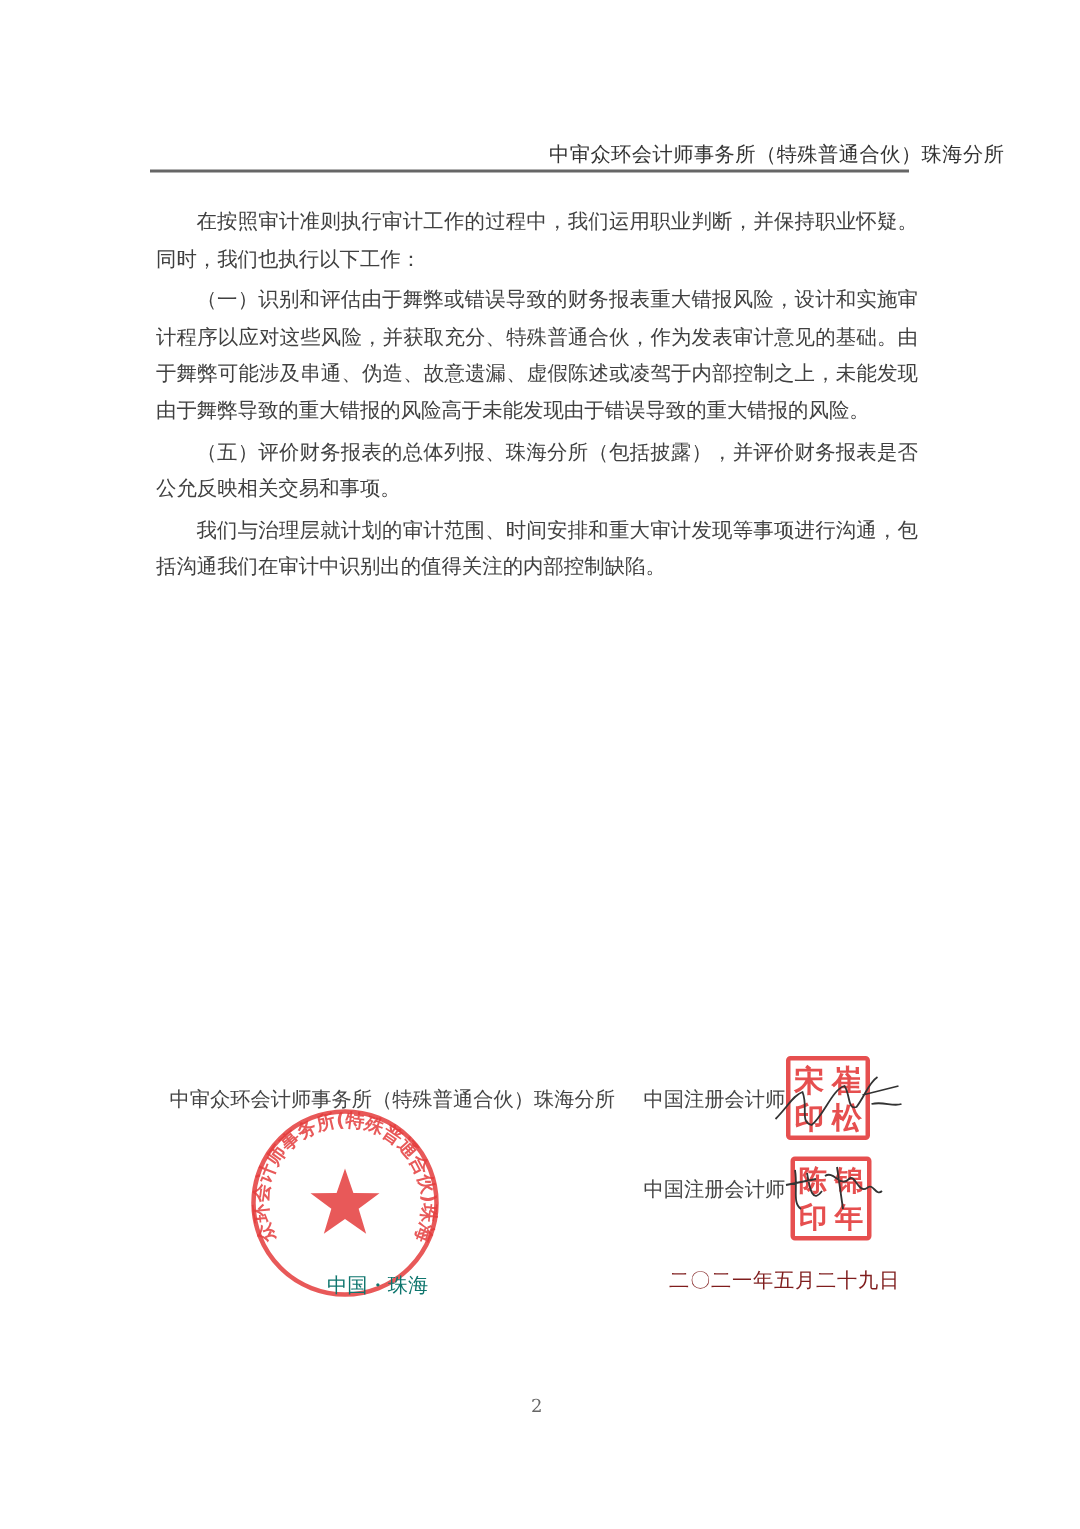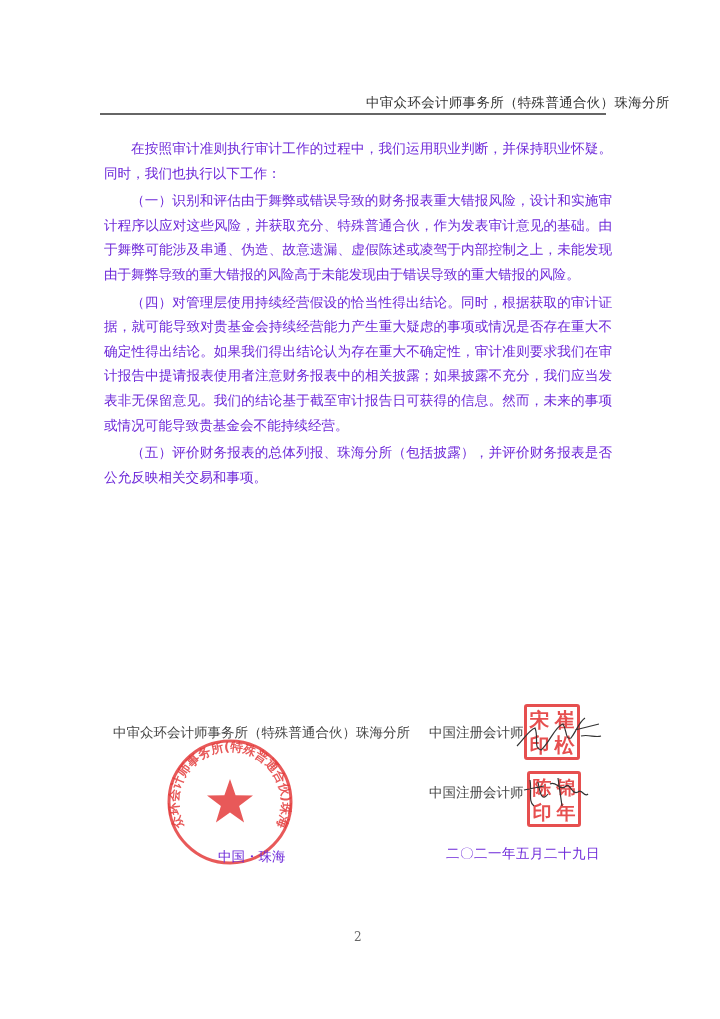--- a/index.html
+++ b/index.html
@@ -1,45 +1,45 @@
 <!DOCTYPE html>
 <html><head>
 <meta charset="utf-8">
 <style>
   html,body{margin:0;padding:0;background:#ffffff;}
   body{width:720px;height:1019px;position:relative;overflow:hidden;
        font-family:"DejaVu Serif","Liberation Serif",serif;color:#3a3a3a;}
   .header-text{position:absolute;left:366px;top:94px;font-size:13.5px;letter-spacing:0.3px;color:#333;white-space:nowrap;}
   .header-rule{position:absolute;left:100px;top:113px;width:506px;height:1.5px;background:#666;}
-  .body{position:absolute;left:104px;top:136px;width:508px;font-size:13.6px;line-height:24.6px;color:#6d28d9;}
+  .body{position:absolute;left:104px;top:136px;width:508px;font-size:13.6px;line-height:24.6px;color:#404040;}
   .body p{margin:0 0 3px 0;text-indent:27px;text-align:justify;text-justify:inter-character;}
   .sig-firm{position:absolute;left:113px;top:724px;font-size:13.5px;color:#444;white-space:nowrap;}
-  .sig-city{position:absolute;left:218px;top:848px;font-size:13.5px;color:#6d28d9;white-space:nowrap;}
+  .sig-city{position:absolute;left:218px;top:848px;font-size:13.5px;color:#0f766e;white-space:nowrap;}
   .cpa1{position:absolute;left:429px;top:724px;font-size:13.5px;color:#444;white-space:nowrap;}
   .cpa2{position:absolute;left:429px;top:784px;font-size:13.5px;color:#444;white-space:nowrap;}
-  .date{position:absolute;left:446px;top:845px;font-size:13.5px;color:#6d28d9;white-space:nowrap;letter-spacing:0.5px;}
+  .date{position:absolute;left:446px;top:845px;font-size:13.5px;color:#7f1d1d;white-space:nowrap;letter-spacing:0.5px;}
   .page-num{position:absolute;left:354px;top:930px;font-size:12px;color:#666;}
   .seal{position:absolute;left:165px;top:737px;width:130px;height:130px;}
   .stamp{position:absolute;border:3px solid #e43c3c;border-radius:3px;color:#e43c3c;font-family:"DejaVu Sans","Liberation Sans",sans-serif;
          font-weight:bold;display:grid;grid-template-columns:1fr 1fr;grid-template-rows:1fr 1fr;text-align:center;align-items:center;opacity:0.9;}
   .stamp1{left:524px;top:704px;width:50px;height:50px;font-size:20px;line-height:22px;}
   .stamp2{left:527px;top:771px;width:48px;height:50px;font-size:19px;line-height:22px;}
   .sigsvg{position:absolute;}
 </style>
 </head>
 <body>
 
 <div class="header-text">中审众环会计师事务所（特殊普通合伙）珠海分所</div>
 <div class="header-rule"></div>
 
 <div class="body">
   <p>在按照审计准则执行审计工作的过程中，我们运用职业判断，并保持职业怀疑。同时，我们也执行以下工作：</p>
   <p>（一）识别和评估由于舞弊或错误导致的财务报表重大错报风险，设计和实施审计程序以应对这些风险，并获取充分、特殊普通合伙，作为发表审计意见的基础。由于舞弊可能涉及串通、伪造、故意遗漏、虚假陈述或凌驾于内部控制之上，未能发现由于舞弊导致的重大错报的风险高于未能发现由于错误导致的重大错报的风险。</p>
-  <p>（四）对管理层使用持续经营假设的恰当性得出结论。同时，根据获取的审计证据，就可能导致对贵基金会持续经营能力产生重大疑虑的事项或情况是否存在重大不确定性得出结论。如果我们得出结论认为存在重大不确定性，审计准则要求我们在审计报告中提请报表使用者注意财务报表中的相关披露；如果披露不充分，我们应当发表非无保留意见。我们的结论基于截至审计报告日可获得的信息。然而，未来的事项或情况可能导致贵基金会不能持续经营。</p>
   <p>（五）评价财务报表的总体列报、珠海分所（包括披露），并评价财务报表是否公允反映相关交易和事项。</p>
+  <p>我们与治理层就计划的审计范围、时间安排和重大审计发现等事项进行沟通，包括沟通我们在审计中识别出的值得关注的内部控制缺陷。</p>
 </div>
 
 <svg class="seal" viewBox="0 0 130 130">
   <defs>
     <path id="sealArc" d="M 20 92 A 52 52 0 1 1 110 92"></path>
   </defs>
   <circle cx="65" cy="65" r="61" fill="none" stroke="#e43c3c" stroke-width="3" opacity="0.85"></circle>
   <text font-size="12.5" fill="#e43c3c" opacity="0.85" font-family="DejaVu Sans, sans-serif" font-weight="bold">
     <textPath href="#sealArc" startOffset="50%" text-anchor="middle">中审众环会计师事务所(特殊普通合伙)珠海分所</textPath>
   </text>

